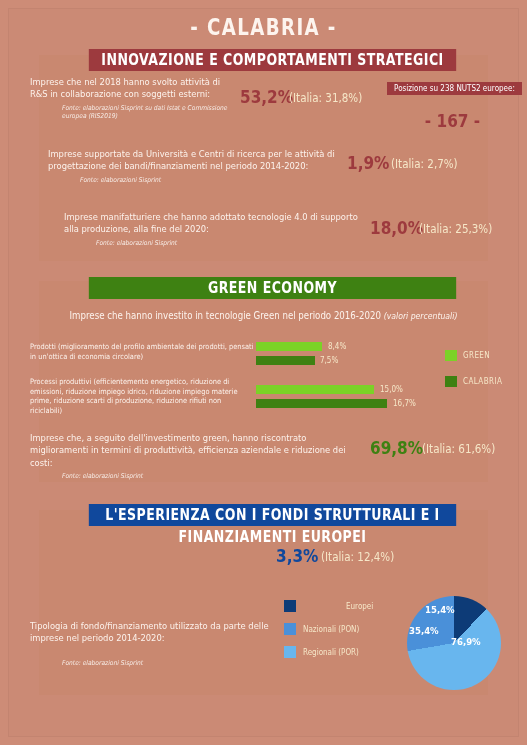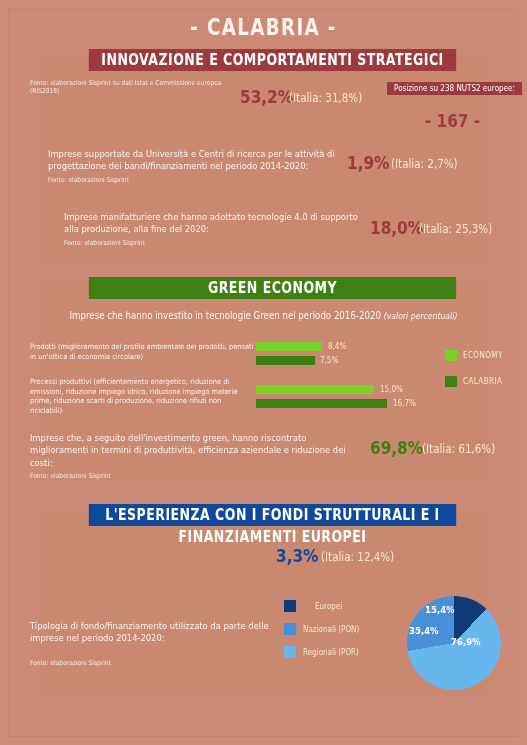--- a/index.html
+++ b/index.html
@@ -56,22 +56,24 @@
   .row{position:absolute;}
   .qtext{
     color:#fdf3ed;
     font-size:9.3px;
     line-height:12.4px;
     font-family:"DejaVu Sans Condensed","Liberation Sans",sans-serif;
   }
   .fonte{
     color:#f7ece6;
     font-size:6.6px;
+    font-style:italic;
     margin-top:3px;
     font-family:"DejaVu Sans Condensed","Liberation Sans",sans-serif;
+    margin-left:32px;
   }
   .bigval{
     position:absolute;
     font-size:17px;
     font-weight:bold;
     font-family:"DejaVu Sans Condensed","Liberation Sans",sans-serif;
     letter-spacing:0px;
   }
   .redval{color:#9d3a3e;}
   .greenval{color:#3e8112;}
@@ -144,20 +146,21 @@
 <body>
 
 <div class="page">
 
   <div class="main-title">- CALABRIA -</div>
 
   <div class="panel" id="panel-innovazione"></div>
   <div class="band" id="band-innovazione">INNOVAZIONE E COMPORTAMENTI STRATEGICI</div>
 
   <div class="row" style="left:22px;top:68px;width:210px;">
+    <div class="qtext">Imprese che nel 2018 hanno svolto attività di R&amp;S in collaborazione con soggetti esterni:</div>
     <div class="fonte">Fonte: elaborazioni Sisprint su dati Istat e Commissione europea (RIS2019)</div>
   </div>
   <div class="bigval redval" style="left:232px;top:79px;">53,2%</div>
   <div class="italia" style="left:281px;top:83px;">(Italia: 31,8%)</div>
 
   <div id="nuts-box">
     <div id="nuts-label">Posizione su 238 NUTS2 europee:</div>
     <div id="nuts-value">- 167 -</div>
   </div>
 
@@ -190,21 +193,21 @@
   <div class="barval" style="left:312px;top:348px;">7,5%</div>
 
   <div class="barlabel" style="top:369px;">Processi produttivi (efficientemento energetico, riduzione di emissioni, riduzione impiego idrico, riduzione impiego materie prime, riduzione scarti di produzione, riduzione rifiuti non riciclabili)</div>
   <div class="bar italia" style="left:248px;top:377px;width:118px;"></div>
   <div class="barval" style="left:372px;top:377px;">15,0%</div>
   <div class="bar calabria" style="left:248px;top:391px;width:131px;"></div>
   <div class="barval" style="left:385px;top:391px;">16,7%</div>
 
   <div class="legend-item">
     <div class="legend-swatch" style="left:437px;top:342px;background:#7bd227;"></div>
-    <div class="legend-text" style="left:455px;top:343px;">ECONOMY</div>
+    <div class="legend-text" style="left:455px;top:343px;">GREEN</div>
   </div>
   <div class="legend-item">
     <div class="legend-swatch" style="left:437px;top:368px;background:#3e8112;"></div>
     <div class="legend-text" style="left:455px;top:369px;">CALABRIA</div>
   </div>
 
   <div class="row" style="left:22px;top:424px;width:335px;">
     <div class="qtext">Imprese che, a seguito dell'investimento green, hanno riscontrato miglioramenti in termini di produttività, efficienza aziendale e riduzione dei costi:</div>
     <div class="fonte">Fonte: elaborazioni Sisprint</div>
   </div>
@@ -216,21 +219,21 @@
 
   <div class="bigval blueval" style="left:268px;top:538px;">3,3%</div>
   <div class="italia" style="left:313px;top:542px;">(Italia: 12,4%)</div>
 
   <div class="row" style="left:22px;top:612px;width:250px;">
     <div class="qtext">Tipologia di fondo/finanziamento utilizzato da parte delle imprese nel periodo 2014-2020:</div>
     <div class="fonte" style="margin-top:14px;">Fonte: elaborazioni Sisprint</div>
   </div>
 
   <div class="pie-legend-sw" style="left:276px;top:592px;background:#0d3b77;"></div>
-  <div class="pie-legend-tx" style="left:279px;top:594px;padding-left:28px;">Europei</div>
+  <div class="pie-legend-tx" style="left:310px;top:594px;padding-left:28px;">Europei</div>
 
   <div class="pie-legend-sw" style="left:276px;top:615px;background:#4a90d9;"></div>
   <div class="pie-legend-tx" style="left:295px;top:617px;">Nazionali (PON)</div>
 
   <div class="pie-legend-sw" style="left:276px;top:638px;background:#68b6ee;"></div>
   <div class="pie-legend-tx" style="left:295px;top:640px;">Regionali (POR)</div>
 
   <div id="pie" style="background: conic-gradient(rgb(13, 59, 119) 0deg, rgb(13, 59, 119) 43.41deg, rgb(104, 182, 238) 43.41deg, rgb(104, 182, 238) 260.2deg, rgb(74, 144, 217) 260.2deg, rgb(74, 144, 217) 360deg);"></div>
   <div class="pieval" style="left:417px;top:596px;">15,4%</div>
   <div class="pieval" style="left:401px;top:617px;">35,4%</div>

